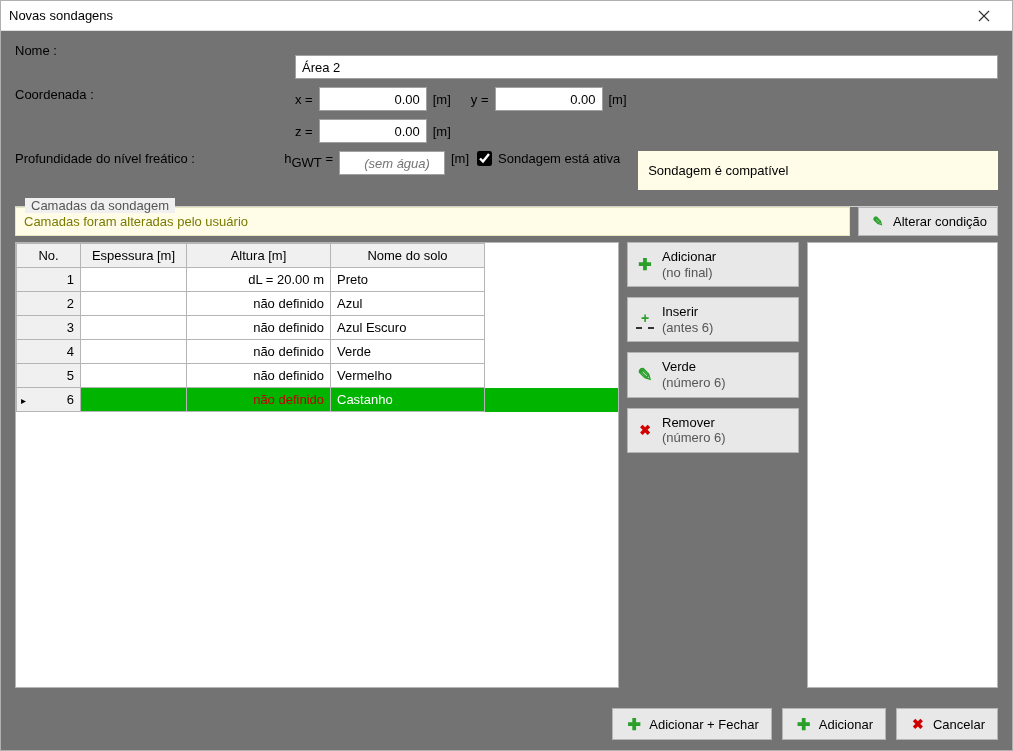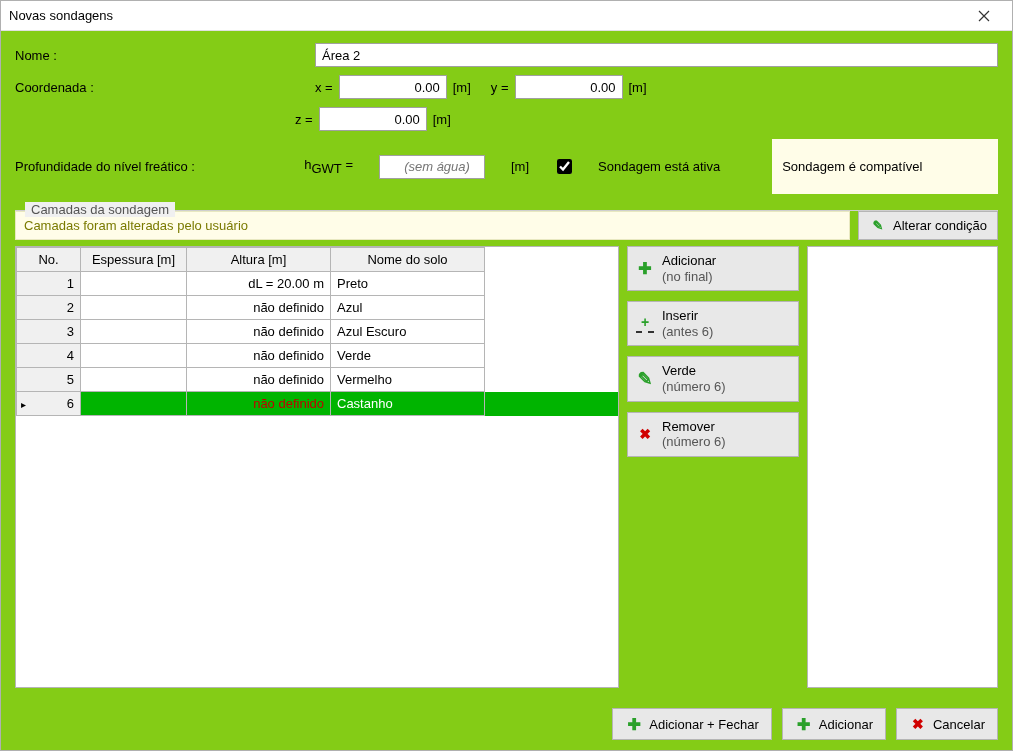--- a/index.html
+++ b/index.html
@@ -1,35 +1,35 @@
 <!DOCTYPE html>
 <html><head>
 <meta charset="utf-8">
 <style>
 * { box-sizing: border-box; margin: 0; padding: 0; font-family: "Segoe UI", Tahoma, sans-serif; font-size: 13px; }
 body { background: #f0f0f0; width: 1013px; height: 751px; overflow: hidden; }
 
-.window { width: 1013px; height: 751px; background: #84cc16; border: 1px solid #b0b0b0; display: flex; flex-direction: column; }
+.window { width: 1013px; height: 751px; background: #737373; border: 1px solid #b0b0b0; display: flex; flex-direction: column; }
 .titlebar { height: 30px; background: #fff; display: flex; align-items: center; justify-content: space-between; padding: 0 8px; border-bottom: 1px solid #e0e0e0; }
 .titlebar-title { font-size: 13px; }
 .close-btn { width: 40px; height: 28px; display: flex; align-items: center; justify-content: center; cursor: pointer; }
 
 .content { padding: 12px 14px 10px 14px; flex: 1; display: flex; flex-direction: column; }
 
-.form-row { display: flex; align-items: center; margin-bottom: 8px; gap: 20px; }
+.form-row { display: flex; margin-bottom: 8px; }
 .label-main { width: 280px; }
 .inline-label { margin-right: 6px; }
 .text-input { border: 1px solid #a0a0a0; background: #fff; height: 24px; padding: 2px 6px; }
-.text-input.wide { flex: 1; }
+.text-input.wide { flex: 1; margin-top: 12px; }
 .num-input { width: 108px; text-align: right; padding-right: 6px; }
 .unit { margin-left: 6px; margin-right: 20px; }
 .sub-indent { margin-left: 280px; display: flex; align-items: center; }
 .placeholder-input { color: #888; font-style: italic; text-align: center; padding-left: 16px; }
 .chk { width: 15px; height: 15px; margin: 0 6px 0 2px; accent-color: #000; }
-.status-ok { background: #fffde8; padding: 20px 10px; margin-left: 32px; flex: 1; }
+.status-ok { background: #fffde8; padding: 12px 10px; margin-left: 18px; flex: 1; }
 
 .fieldset { border: 1px solid #cfcfcf; border-left: none; border-right: none; border-bottom: none; margin-top: 8px; position: relative; flex: 1; display: flex; flex-direction: column; }
 .fieldset-legend { position: absolute; top: -9px; left: 10px; background: #f0f0f0; padding: 0 6px; color: #555; }
 
 .layer-top { display: flex; align-items: stretch; gap: 8px; }
 .warn-bar { background: #fffde8; color: #7a7a00; padding: 6px 8px; flex: 1; border: 1px solid #e8e8c0; }
 .alter-btn { background: #e8e8e8; border: 1px solid #b5b5b5; padding: 4px 10px; display: flex; align-items: center; gap: 6px; cursor: pointer; }
 
 .layer-body { display: flex; gap: 8px; margin-top: 6px; flex: 1; min-height: 0; }
 .table-wrap { border: 1px solid #b5b5b5; background: #fff; width: 604px; display: flex; flex-direction: column; align-items: center; }

